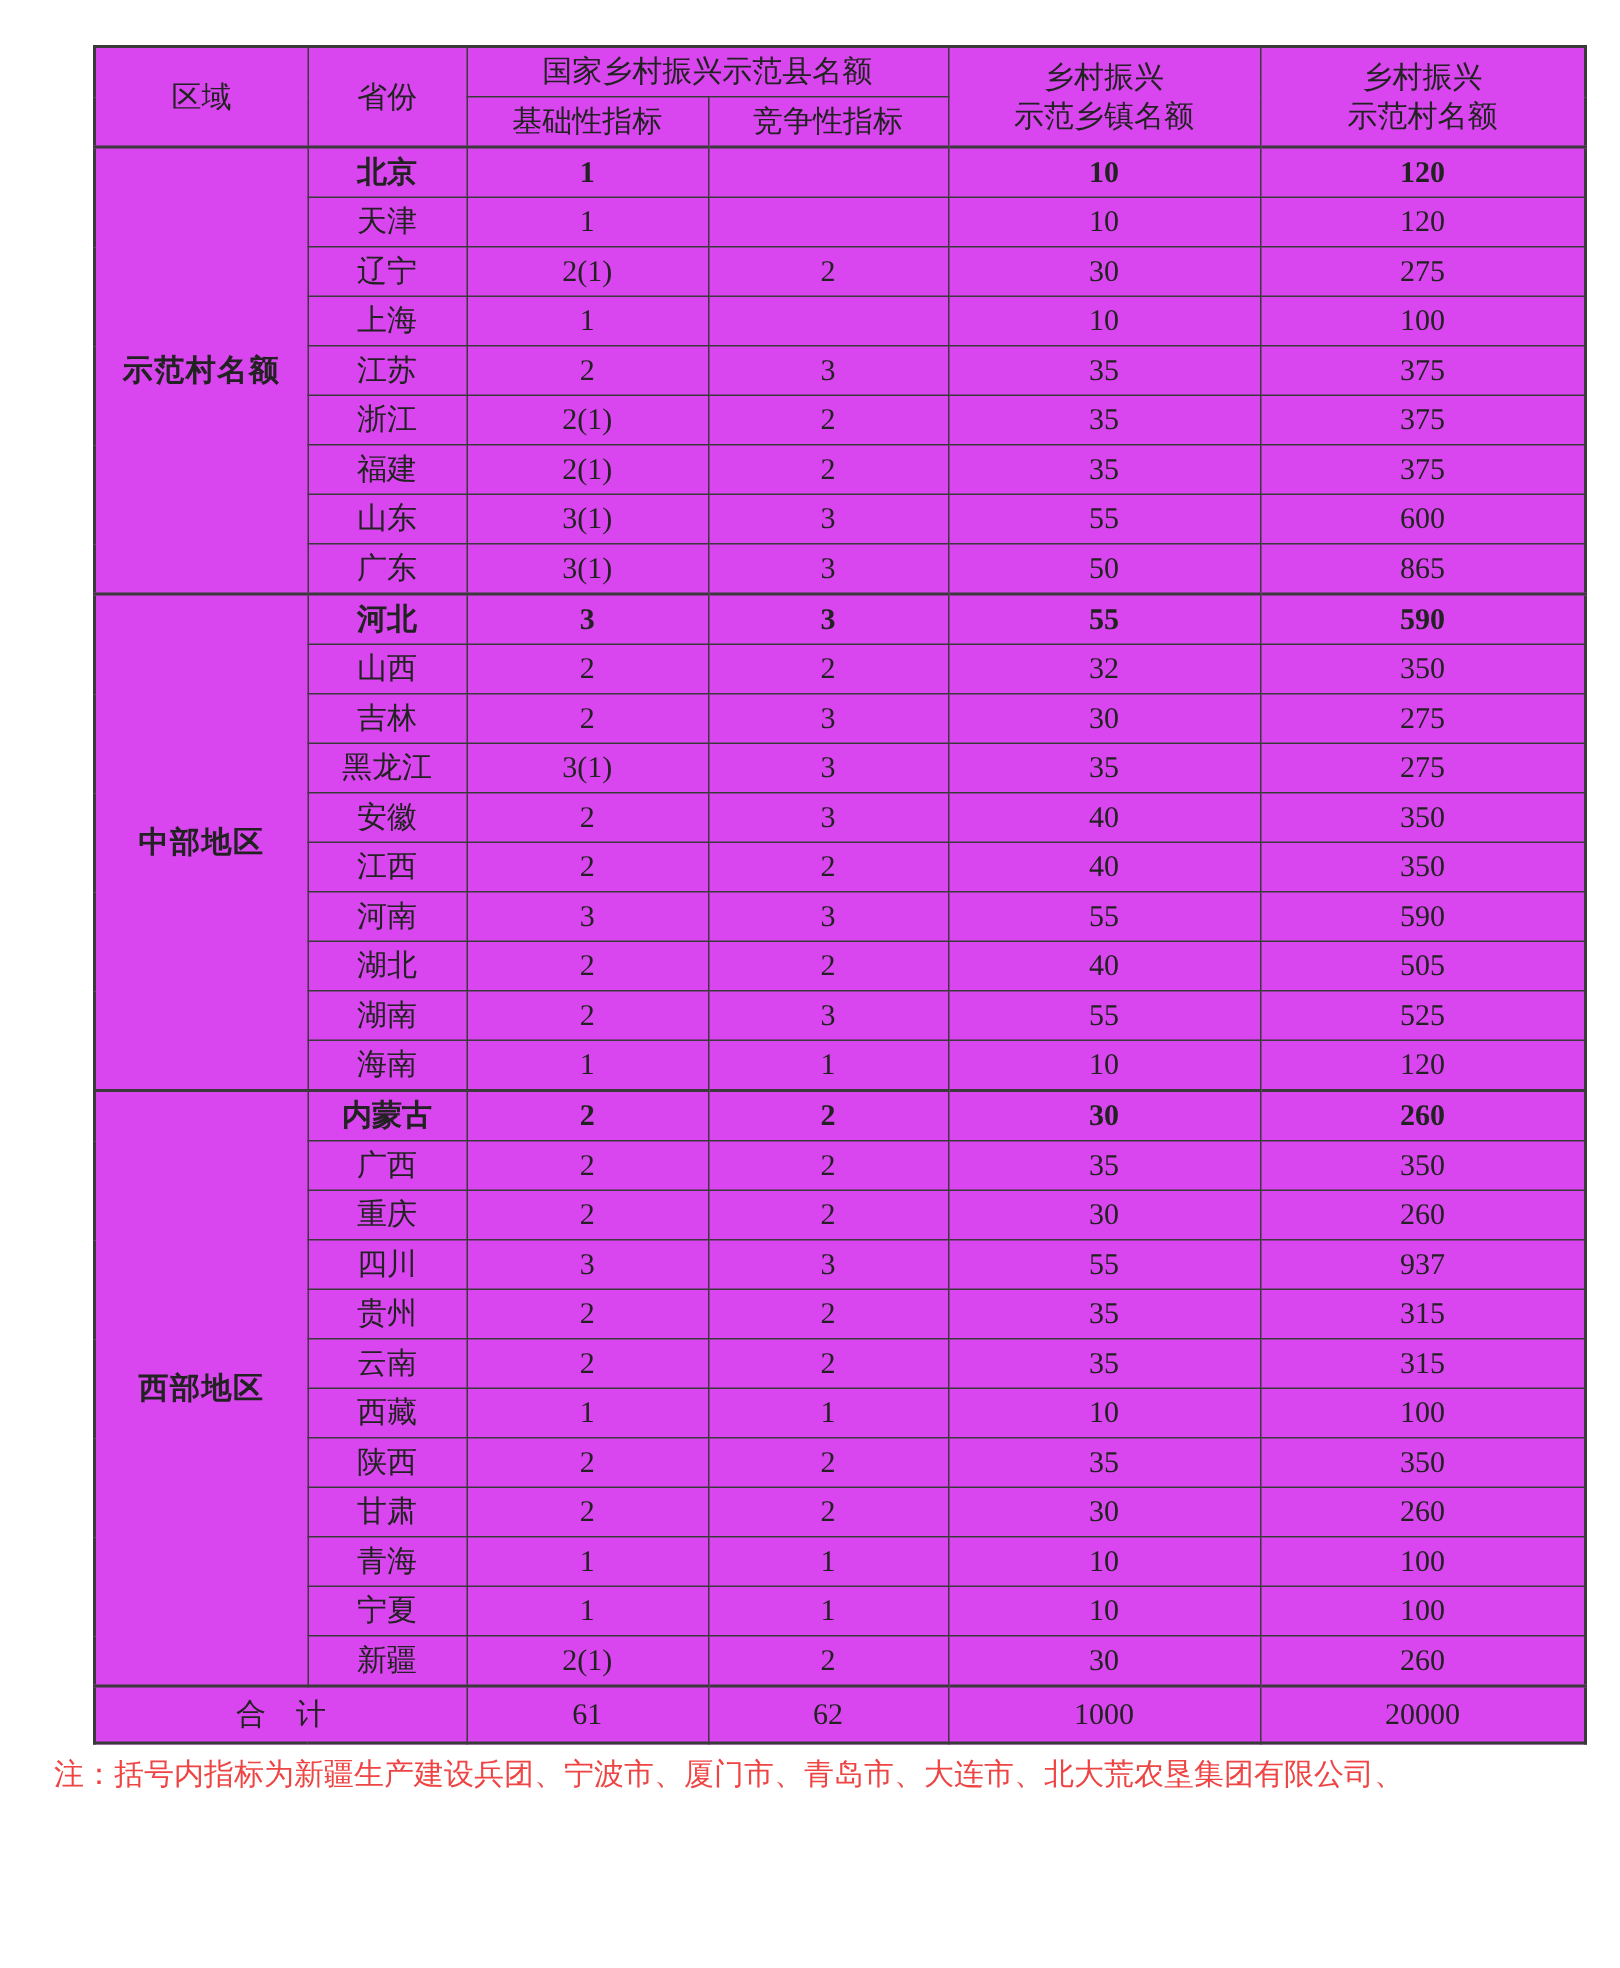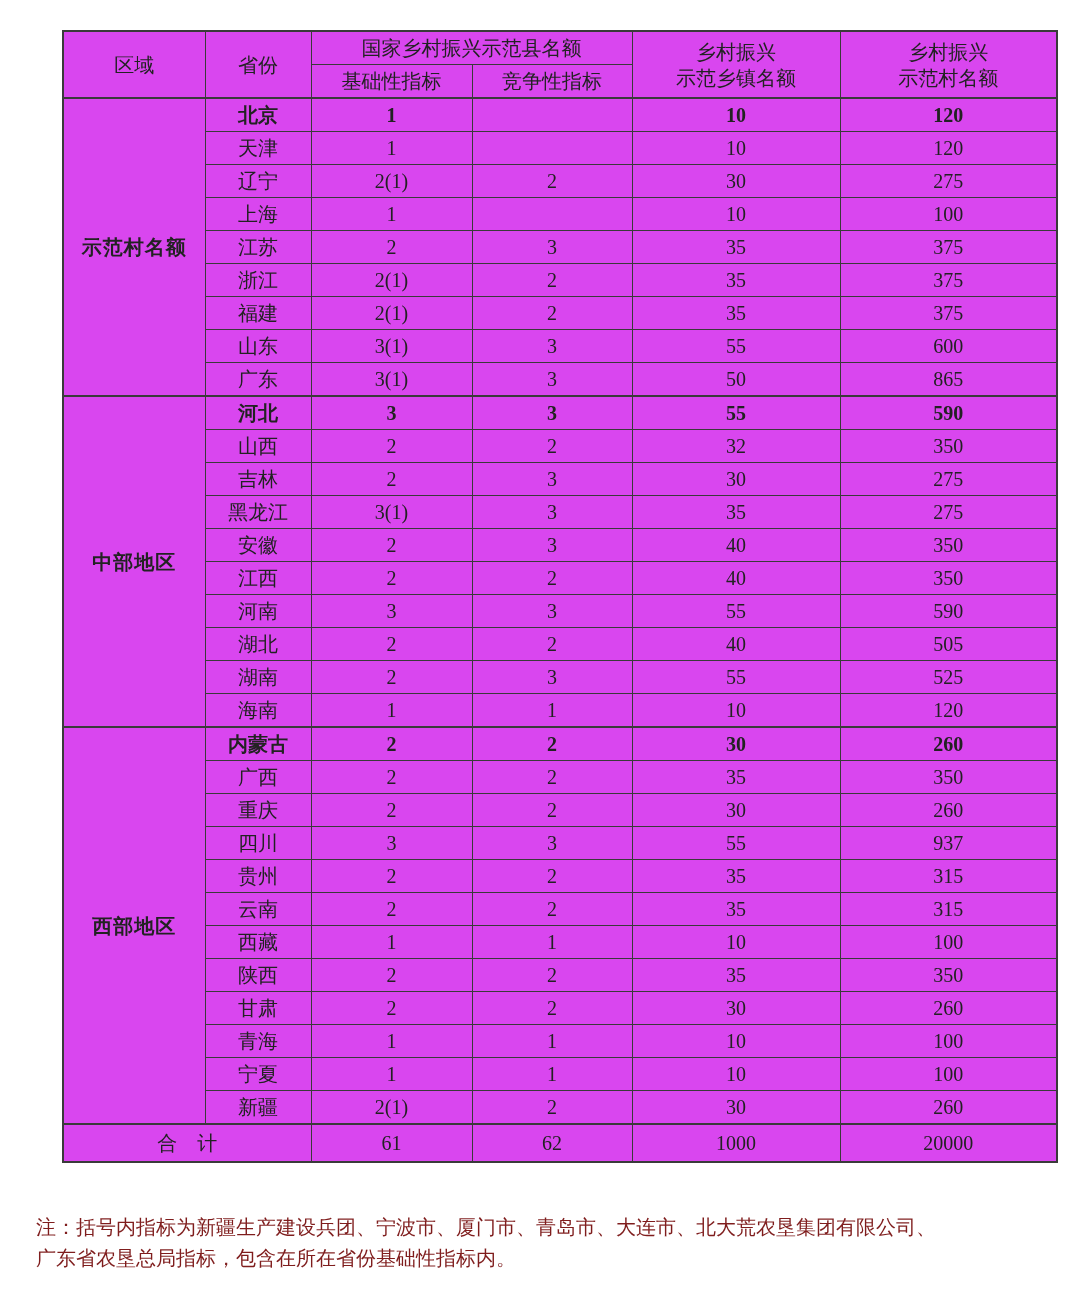--- a/index.html
+++ b/index.html
@@ -47,22 +47,21 @@
     height:37px;
     line-height:36px;
   }
   .note{
     position:absolute;
     left:36px;
     top:1168px;
     width:1012px;
     font-size:20px;
     line-height:31px;
-    color:#7f1d1d;
-    margin-top:44px;
+    color:#ef4444;
   }
 </style>
 </head>
 <body>
 
 <table class="quota-table">
   <colgroup>
     <col style="width:142px">
     <col style="width:106px">
     <col style="width:161px">
@@ -317,14 +316,13 @@
       <td>61</td>
       <td>62</td>
       <td>1000</td>
       <td>20000</td>
     </tr>
   </tfoot>
 </table>
 
 <div class="note">
   <div>注：括号内指标为新疆生产建设兵团、宁波市、厦门市、青岛市、大连市、北大荒农垦集团有限公司、</div>
-  <div>广东省农垦总局指标，包含在所在省份基础性指标内。</div>
 </div>
 
 </body></html>

